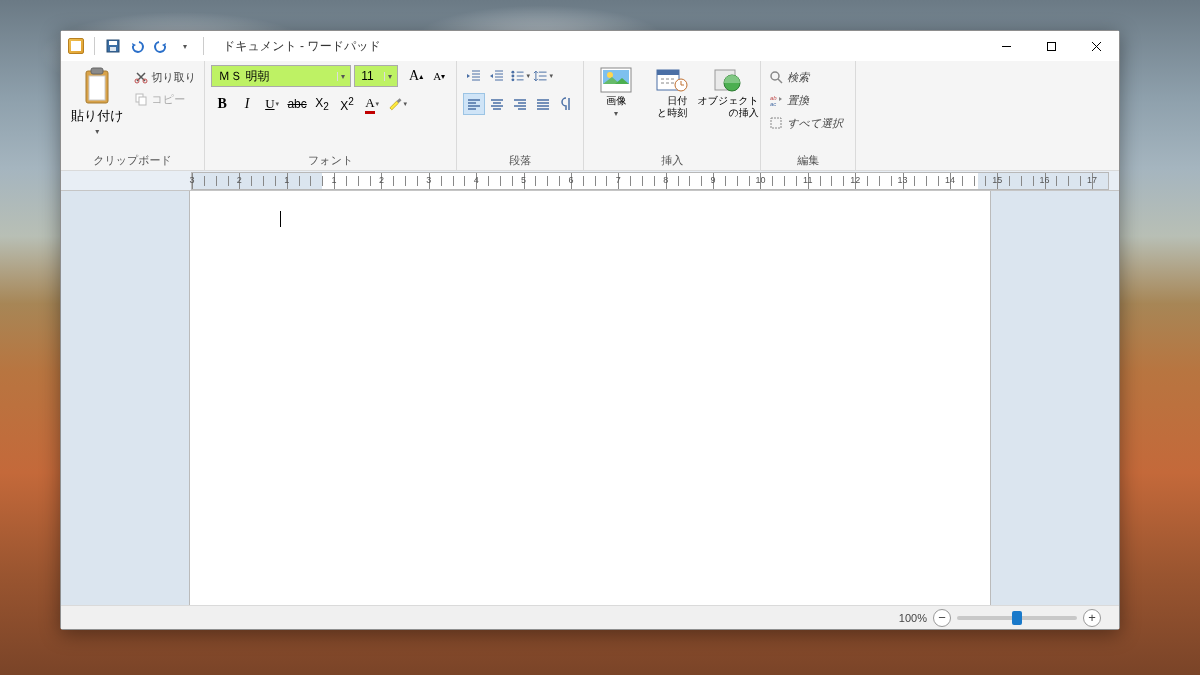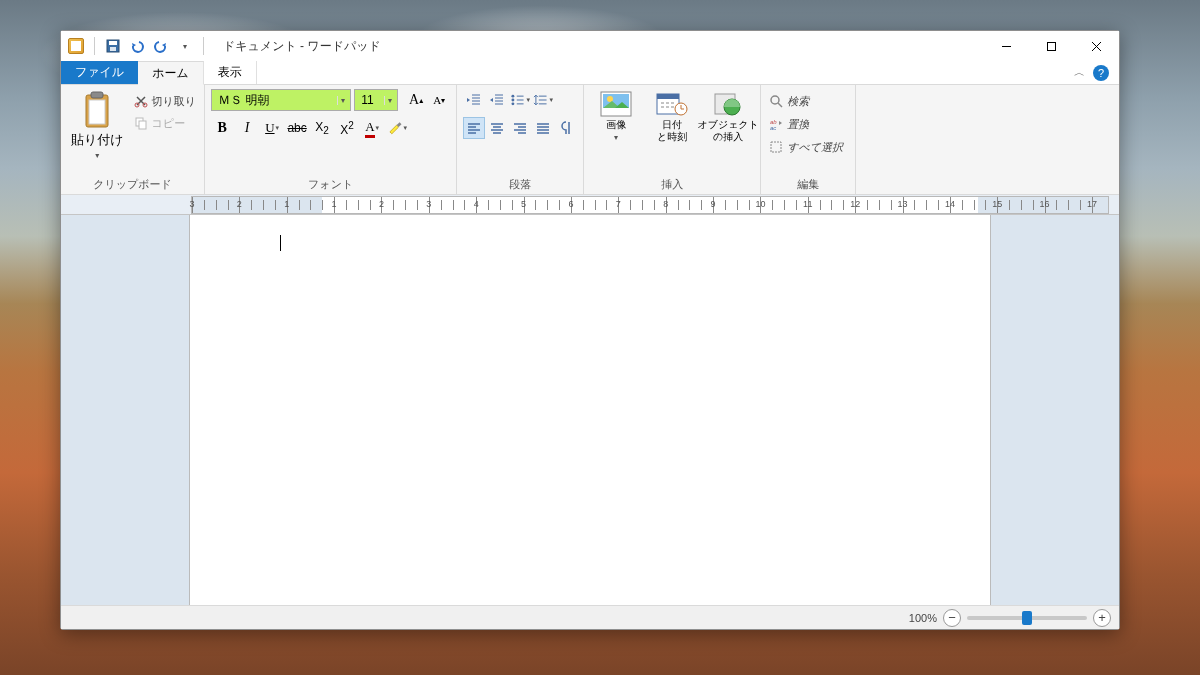--- a/index.html
+++ b/index.html
@@ -62,37 +62,37 @@
 .iconbtn { width: 22px; height: 22px; display: flex; align-items: center; justify-content: center; cursor: pointer; border: 1px solid transparent; }
 .iconbtn svg { width: 16px; height: 16px; }
 .iconbtn .dd { font-size: 7px; color: #555; margin-left: 1px; }
 .grow-shrink { display: flex; gap: 1px; margin-left: 4px; }
 
 .para-col { display: flex; flex-direction: column; gap: 6px; }
 .para-row { display: flex; gap: 1px; }
 
 .bigbtn { display: flex; flex-direction: column; align-items: center; gap: 2px; padding: 2px 6px; cursor: pointer; width: 52px; }
 .bigbtn svg, .bigbtn .ic { width: 32px; height: 26px; }
-.bigbtn .lbl { font-size: 10px; text-align: center; line-height: 1.2; }
+.bigbtn .lbl { font-size: 10px; text-align: right; line-height: 1.2; }
 .bigbtn .dd { font-size: 8px; color: #555; }
 
 .edit-col { display: flex; flex-direction: column; gap: 3px; padding-top: 2px; font-style: italic; }
 
 .ruler-wrap { height: 20px; background: #e8eef5; border-bottom: 1px solid #c5c5c5; display: flex; align-items: center; padding: 0 10px 0 130px; position: relative; overflow: hidden; }
 .ruler { flex: 1; height: 18px; background: #fff; border: 1px solid #b8b8b8; position: relative; font-size: 9px; color: #555; }
 .ruler-inactive { position: absolute; top: 0; bottom: 0; background: #dbe5ef; }
 .tick { position: absolute; top: 3px; bottom: 3px; width: 1px; background: #888; }
 .tick.major { top: 0; bottom: 0; }
 .tick-label { position: absolute; top: 2px; transform: translateX(-50%); }
 
 .workspace { flex: 1; background: #dbe5ef; overflow: auto; display: flex; justify-content: center; padding: 0 10px; }
 .page { width: 800px; background: #fff; box-shadow: 0 0 0 1px #bbb; min-height: 100%; position: relative; padding: 20px 90px; }
 .cursor-line { width: 1px; height: 16px; background: #000; }
 
-.statusbar { height: 24px; background: #f0f0f0; border-top: 1px solid #dadada; display: flex; align-items: center; justify-content: flex-end; padding: 0 8px; gap: 6px; font-size: 11px; color: #444; }
+.statusbar { height: 24px; background: #f0f0f0; border-top: 1px solid #dadada; display: flex; align-items: center; justify-content: flex-end; padding: 0 18px; gap: 6px; font-size: 11px; color: #444; }
 .zoom-btn { width: 18px; height: 18px; border: 1px solid #999; border-radius: 50%; background: #fff; display: flex; align-items: center; justify-content: center; cursor: pointer; font-size: 13px; line-height: 1; }
 .zoom-slider { width: 120px; height: 4px; background: #c8c8c8; position: relative; border-radius: 2px; }
 .zoom-thumb { position: absolute; top: -5px; left: 50%; width: 10px; height: 14px; background: #1979ca; border-radius: 2px; transform: translateX(-50%); cursor: pointer; }
 </style>
 </head>
 <body>
 
 <div class="desktop-clouds"></div>
 
 <div class="window">
@@ -139,29 +139,20 @@
         </div>
       <div class="winbtn close">
           <svg width="11" height="11" viewBox="0 0 11 11">
             <line x1="1" y1="1" x2="10" y2="10" stroke="#000"></line>
             <line x1="10" y1="1" x2="1" y2="10" stroke="#000"></line>
           </svg>
         </div>
     </div>
   </div>
 
-  <div class="tabrow">
-    <div class="tab file">ファイル</div>
-    <div class="tab active">ホーム</div>
-    <div class="tab">表示</div>
-    <div class="tabrow-right">
-      <div class="collapse-caret">︿</div>
-      <div class="help-btn">?</div>
-    </div>
-  </div>
 
   <div class="ribbon">
 
     <div class="group">
       <div class="group-body">
         <div class="paste-btn">
           <svg class="clip" viewBox="0 0 30 38">
               <rect x="4" y="4" width="22" height="32" rx="2" fill="#d9a34a" stroke="#a77b2e"></rect>
               <rect x="9" y="1" width="12" height="6" rx="2" fill="#8a8a8a" stroke="#666"></rect>
               <rect x="7" y="9" width="16" height="24" fill="#fff" stroke="#ccc"></rect>

